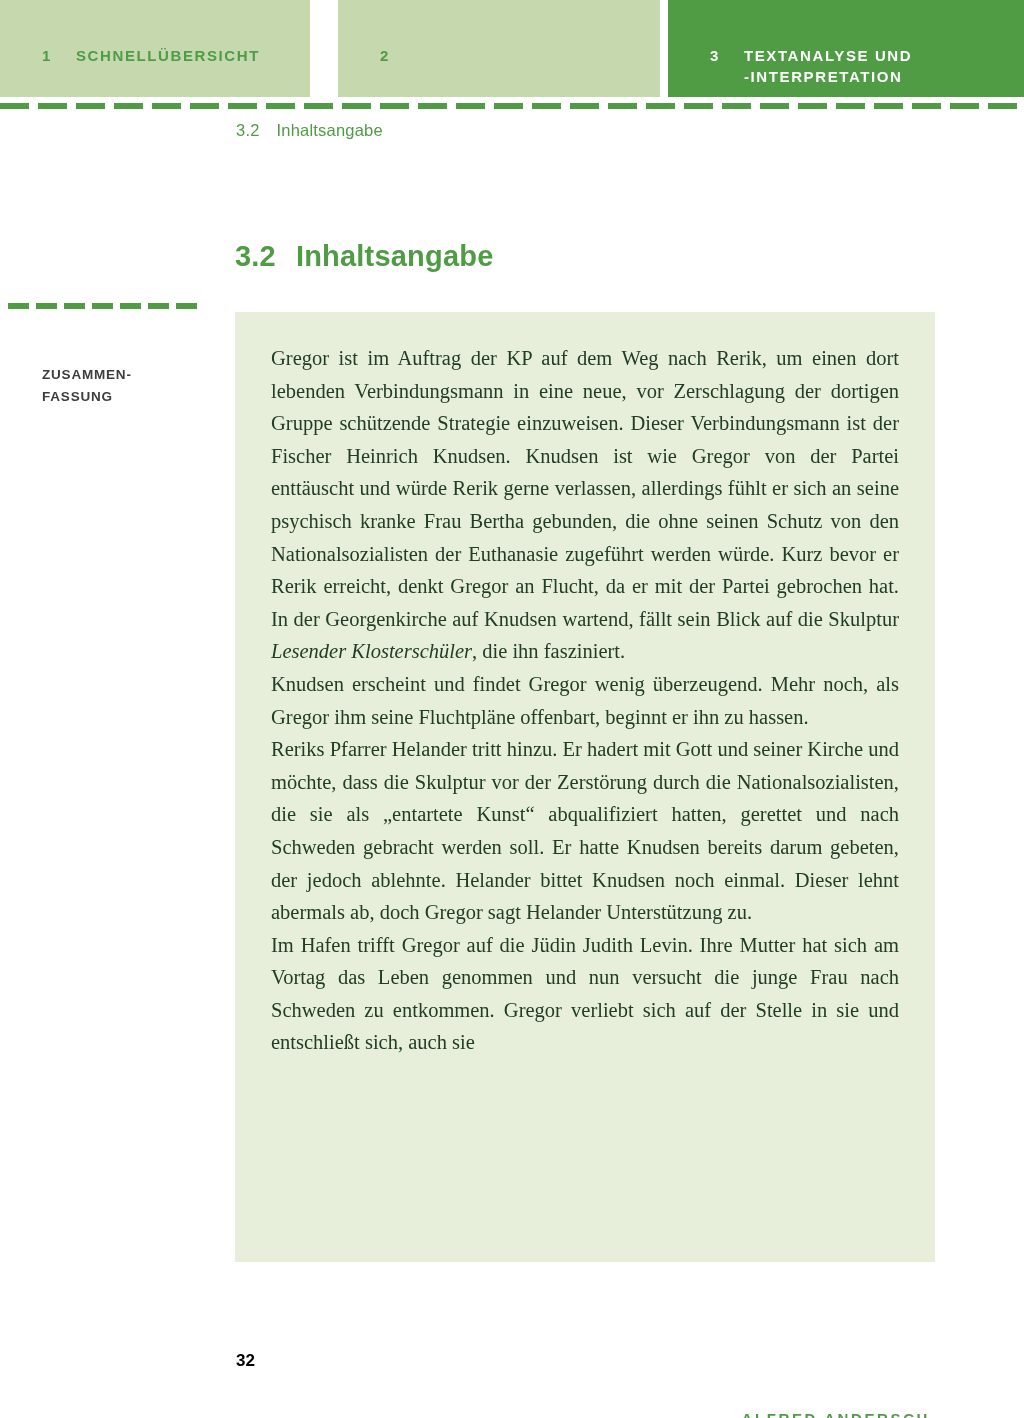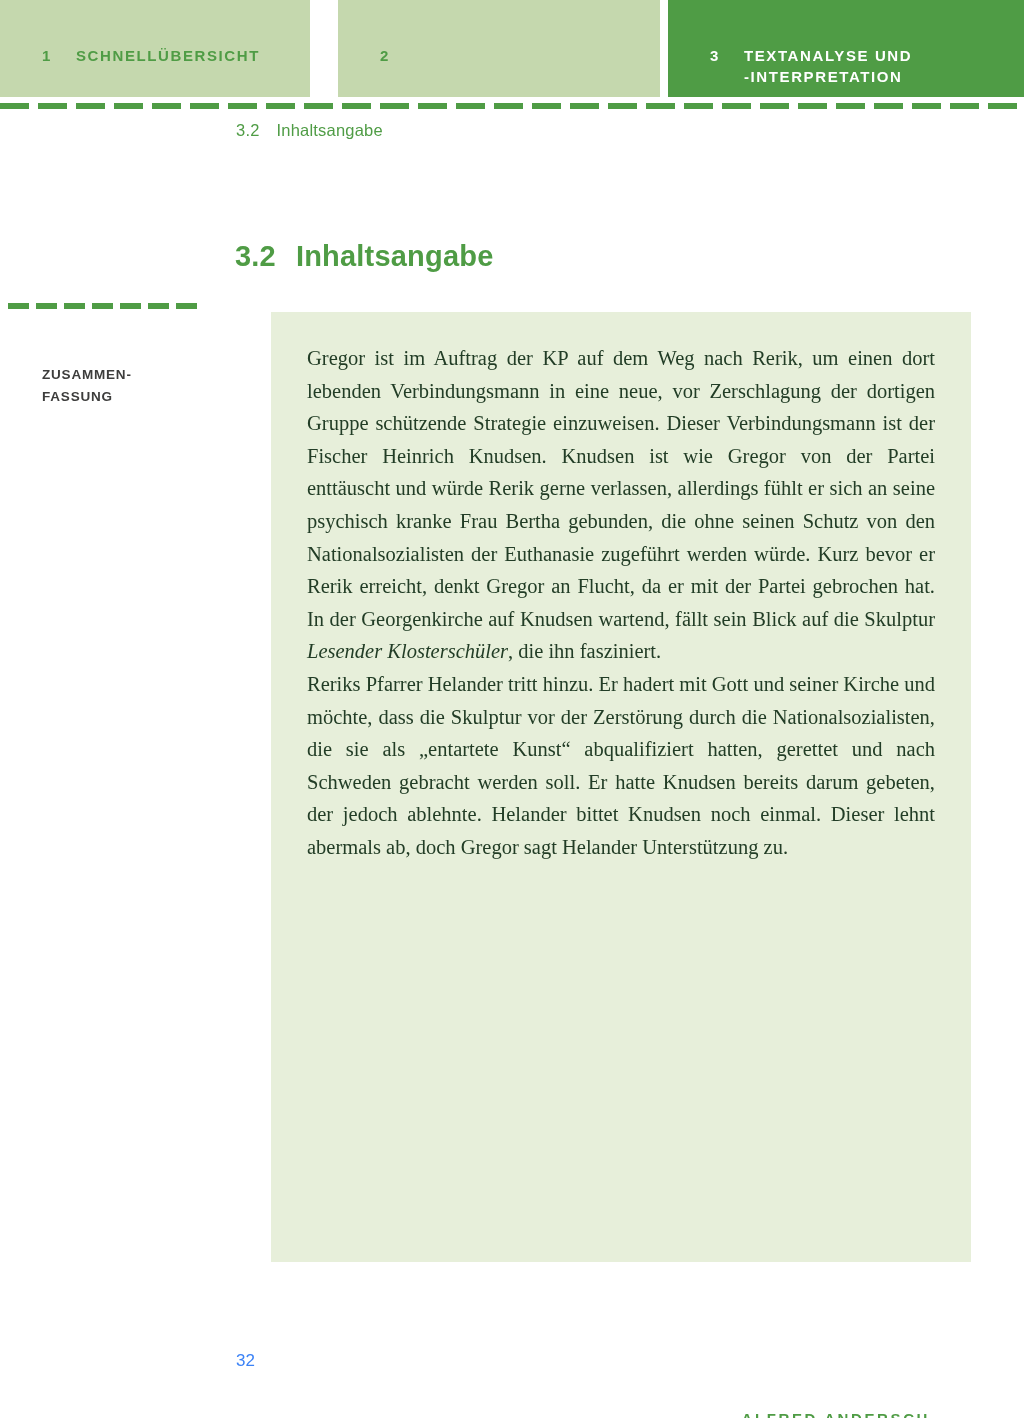--- a/index.html
+++ b/index.html
@@ -46,33 +46,33 @@
   }
   .margin-label {
     position:absolute; top:328px; left:42px;
     font-size:13.5px; font-weight:bold; color:#3d3d3c;
     letter-spacing:0.8px; line-height:22px; text-transform:uppercase;margin-top:36px;
   }
 
   
   .content-box {
     position:absolute; top:312px; left:235px; width:700px; height:950px;
-    background:#e7efda; padding:30px 36px 0 36px;margin-left:36px;
+    background:#e7efda; padding:30px 36px 0 36px;
   }
   .content-box p {
     font-family:"Liberation Serif", serif;
     font-size:20.5px; line-height:32.6px; color:#223d26;
     text-align:justify; hyphens:auto; -webkit-hyphens:auto;
   }
   .content-box .it { font-style:italic; }
 
   
   .footer-page {
     position:absolute; top:1351px; left:236px;
-    font-size:17px; color:#3b82f6;
+    font-size:17px; color:#000000;font-weight:bold;
   }
   .footer-title {
     position:absolute; top:1410px; right:94px;
     font-size:15px; font-weight:bold; letter-spacing:2.6px; color:#4f9c45;
   }
 </style>
 </head>
 <body>
 
 <div class="page">
@@ -108,19 +108,21 @@
   </h1>
 
   <div class="side-rule"></div>
   <div class="margin-label">
     <div>ZUSAMMEN-</div>
     <div>FASSUNG</div>
   </div>
 
   <section class="content-box">
     <p><span>Gregor ist im Auftrag der KP auf dem Weg nach Rerik, um einen dort lebenden Verbindungsmann in eine neue, vor Zerschlagung der dortigen Gruppe schützende Strategie einzuweisen. Dieser Verbindungsmann ist der Fischer Heinrich Knudsen. Knudsen ist wie Gregor von der Partei enttäuscht und würde Rerik gerne verlassen, allerdings fühlt er sich an seine psychisch kranke Frau Bertha gebunden, die ohne seinen Schutz von den Nationalsozialisten der Euthanasie zugeführt werden würde. Kurz bevor er Rerik erreicht, denkt Gregor an Flucht, da er mit der Partei gebrochen hat. In der Georgenkirche auf Knudsen wartend, fällt sein Blick auf die Skulptur </span><span class="it">Lesender Klosterschüler</span><span>, die ihn fasziniert.</span></p>
+    <p>Knudsen erscheint und findet Gregor wenig überzeugend. Mehr noch, als Gregor ihm seine Fluchtpläne offenbart, beginnt er ihn zu hassen.</p>
     <p>Reriks Pfarrer Helander tritt hinzu. Er hadert mit Gott und seiner Kirche und möchte, dass die Skulptur vor der Zerstörung durch die Nationalsozialisten, die sie als „entartete Kunst“ abqualifiziert hatten, gerettet und nach Schweden gebracht werden soll. Er hatte Knudsen bereits darum gebeten, der jedoch ablehnte. Helander bittet Knudsen noch einmal. Dieser lehnt abermals ab, doch Gregor sagt Helander Unterstützung zu.</p>
+    <p>Im Hafen trifft Gregor auf die Jüdin Judith Levin. Ihre Mutter hat sich am Vortag das Leben genommen und nun versucht die junge Frau nach Schweden zu entkommen. Gregor verliebt sich auf der Stelle in sie und entschließt sich, auch sie</p>
   </section>
 
   <div class="footer-page">32</div>
   <div class="footer-title">ALFRED ANDERSCH</div>
 
 </div>
 
 </body></html>

